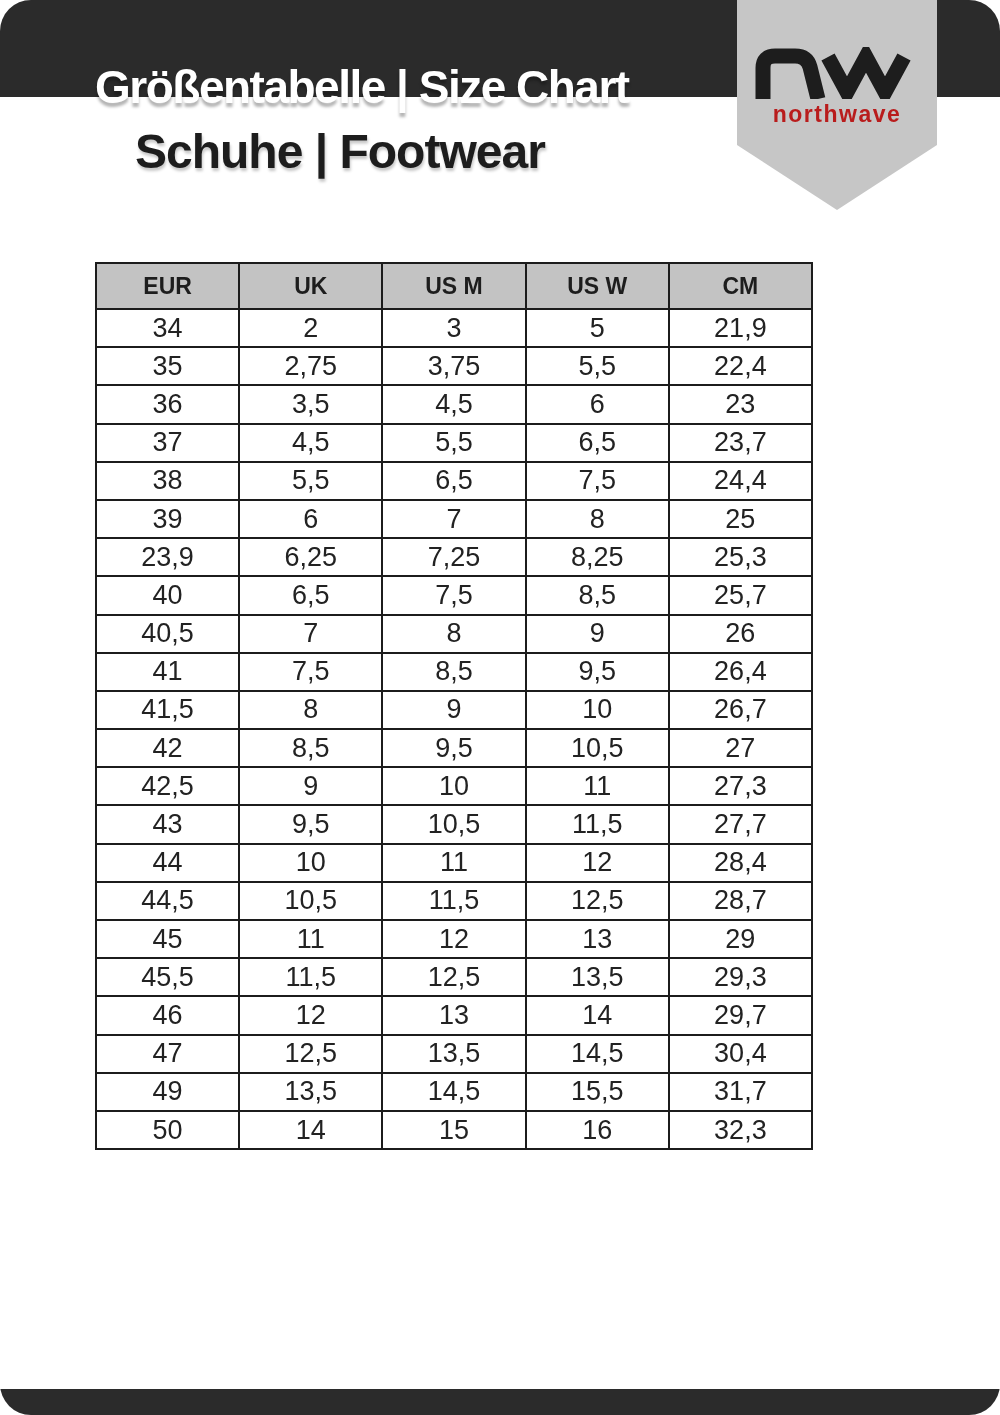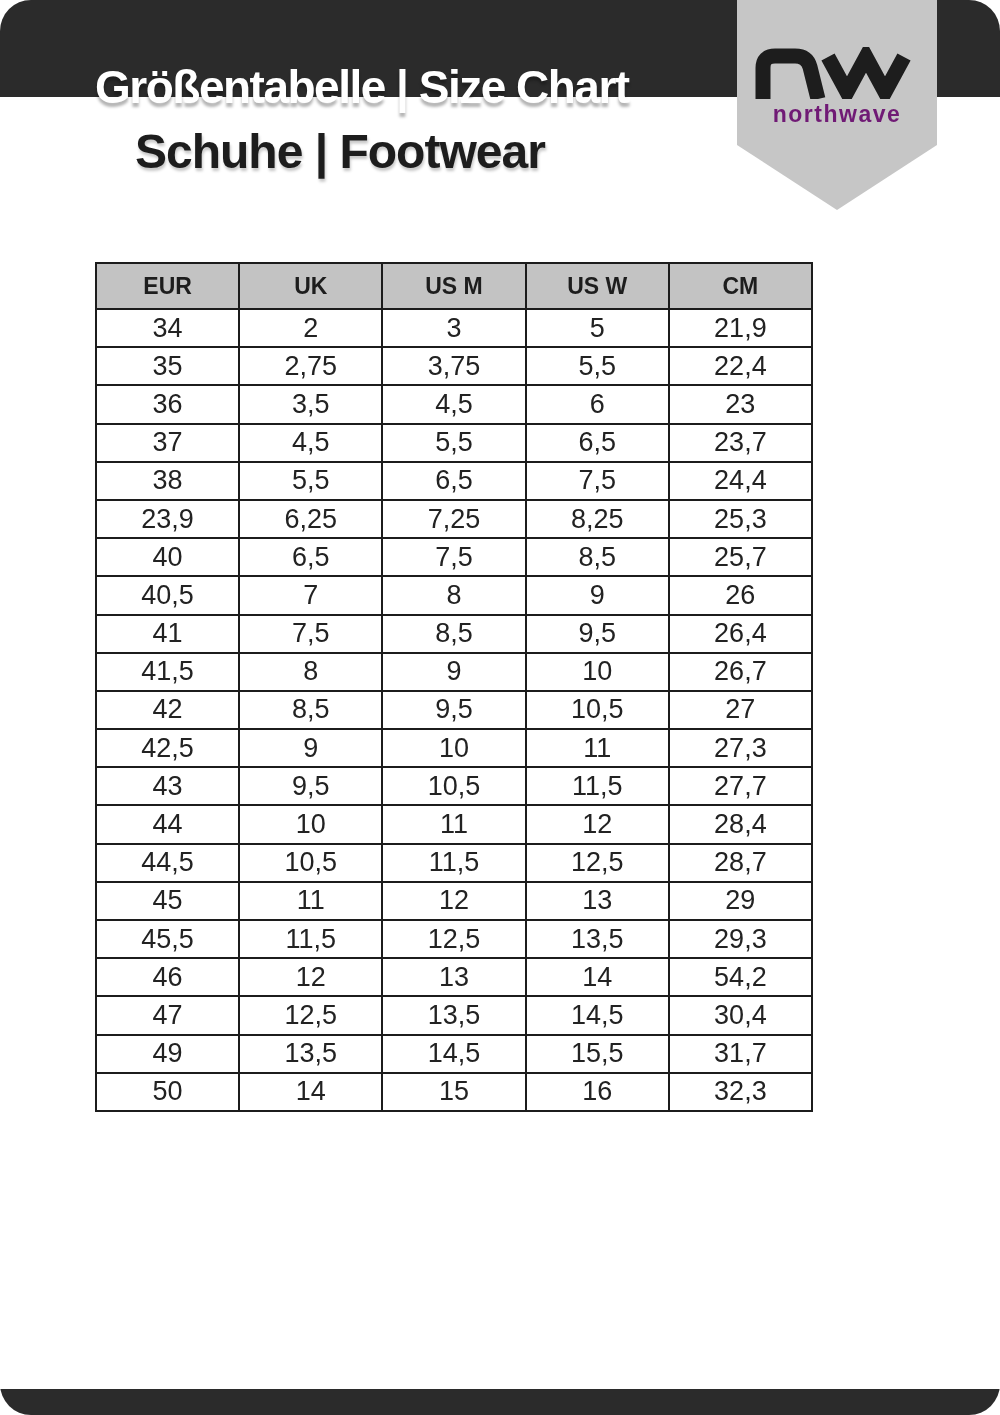--- a/index.html
+++ b/index.html
@@ -32,21 +32,21 @@
   .pennant {
     position:absolute; left:737px; top:0; width:200px; height:210px;
     background:#c6c6c6;
     -webkit-clip-path:polygon(0 0, 100% 0, 100% 69%, 50% 100%, 0 69%);
     clip-path:polygon(0 0, 100% 0, 100% 69%, 50% 100%, 0 69%);
   }
   .nw-logo { position:absolute; left:17px; top:47px; }
   .wordmark {
     position:absolute; left:0; top:101px; width:200px;
     text-align:center; font-size:23px; font-weight:bold;
-    letter-spacing:1.5px; color:#701a75;
+    letter-spacing:1.5px; color:#b91c1c;
   }
   .size-table {
     position:absolute; left:95px; top:262px; width:718px;
     border-collapse:collapse; table-layout:fixed;
     text-align:center; color:#222222;
   }
   .size-table th, .size-table td {
     border:2px solid #1c1c1c; padding:0; vertical-align:middle;
   }
   .size-table th {
@@ -116,20 +116,27 @@
           <td>23,7</td>
         </tr>
         <tr>
           <td>38</td>
           <td>5,5</td>
           <td>6,5</td>
           <td>7,5</td>
           <td>24,4</td>
         </tr>
         <tr>
+          <td>39</td>
+          <td>6</td>
+          <td>7</td>
+          <td>8</td>
+          <td>25</td>
+        </tr>
+        <tr>
           <td>23,9</td>
           <td>6,25</td>
           <td>7,25</td>
           <td>8,25</td>
           <td>25,3</td>
         </tr>
         <tr>
           <td>40</td>
           <td>6,5</td>
           <td>7,5</td>
@@ -204,21 +211,21 @@
           <td>11,5</td>
           <td>12,5</td>
           <td>13,5</td>
           <td>29,3</td>
         </tr>
         <tr>
           <td>46</td>
           <td>12</td>
           <td>13</td>
           <td>14</td>
-          <td>54,2</td>
+          <td>29,7</td>
         </tr>
         <tr>
           <td>47</td>
           <td>12,5</td>
           <td>13,5</td>
           <td>14,5</td>
           <td>30,4</td>
         </tr>
         <tr>
           <td>49</td>

